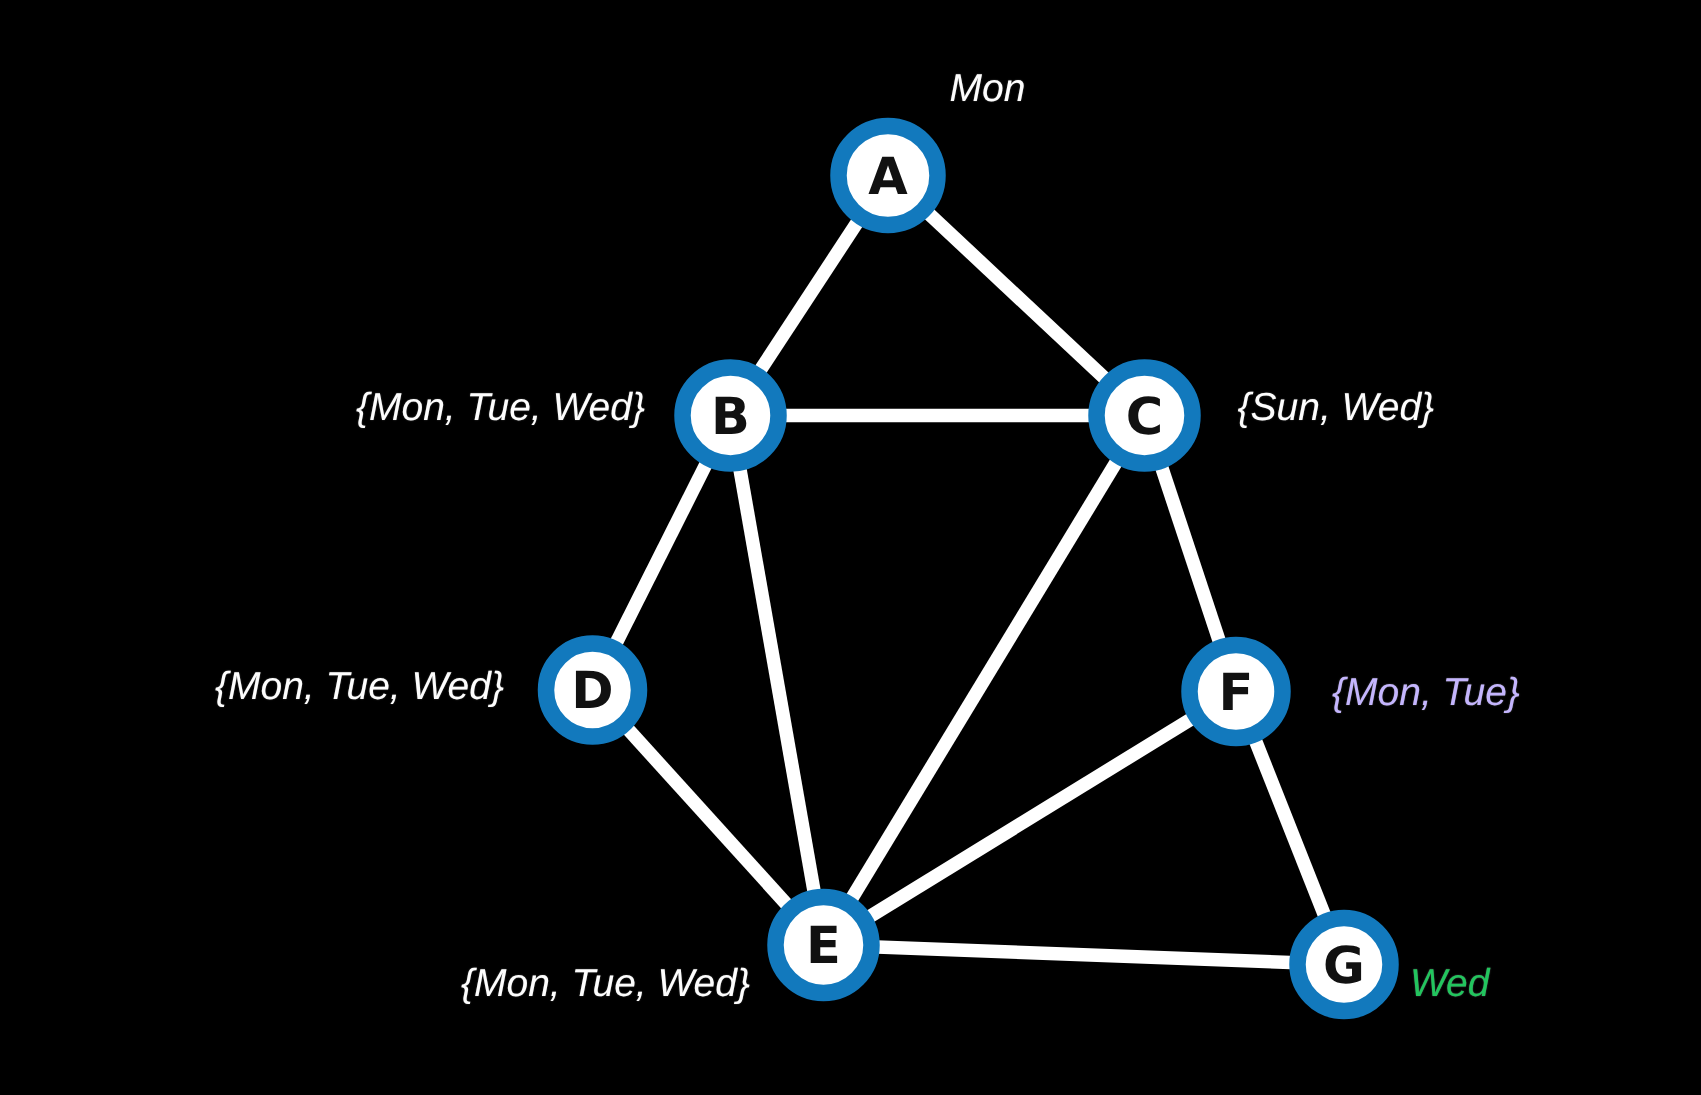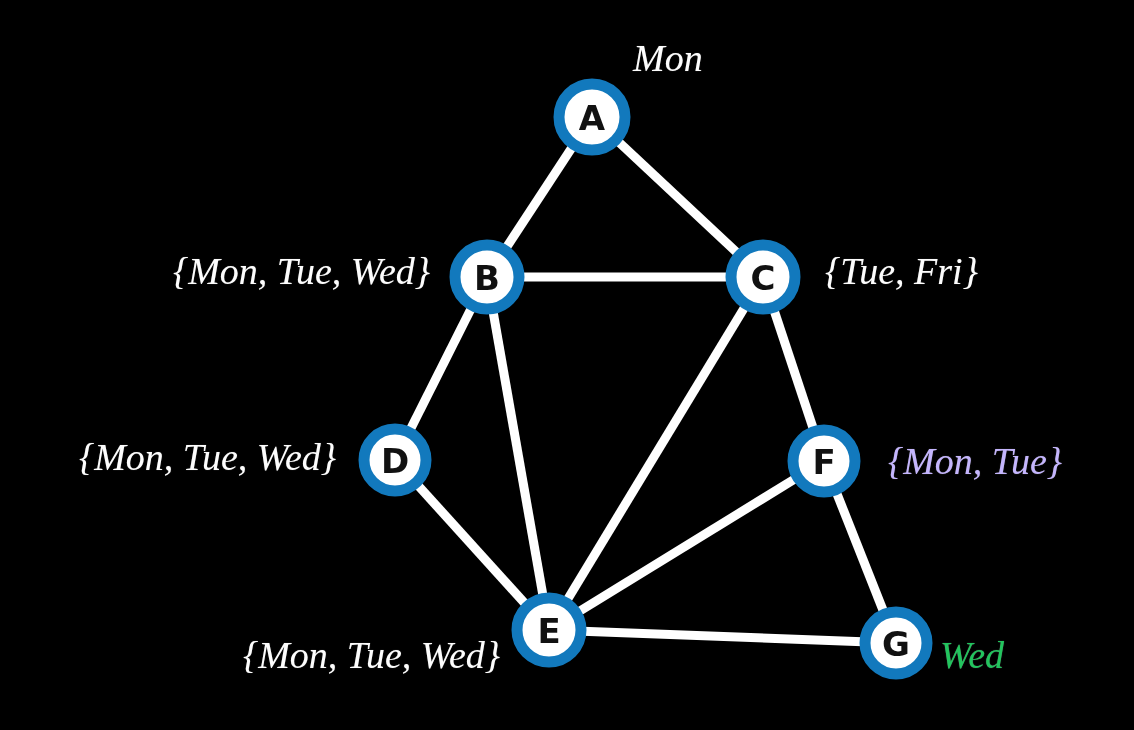--- a/index.html
+++ b/index.html
@@ -43,23 +43,23 @@
     font-family: "DejaVu Sans", "Liberation Sans", sans-serif;
     font-weight: bold;
     font-size: 34px;
     text-anchor: middle;
     dominant-baseline: central;
     letter-spacing: 0px;
   }
   .domain-label {
     position: absolute;
     color: #fdfdfd;
-    font-family: Liberation Serif, serif;
+    font-family: Liberation Sans, sans-serif;
     font-style: italic;
-    font-size: 38px;
+    font-size: 26px;
     line-height: 1;
     white-space: nowrap;
     text-shadow: 0 0 1px rgba(255,255,255,0.35);
   }
   .lbl-right { transform: translate(0, -50%); }
   .lbl-left  { transform: translate(-100%, -50%); }
 </style>
 </head>
 <body>
 
@@ -107,20 +107,20 @@
         <g>
           <circle cx="896" cy="643" r="31" class="node-ring" fill="#ffffff" stroke="#1279bd" stroke-width="11"></circle>
           <text x="896" y="644" class="node-letter" fill="#111111">G</text>
         </g>
       </g>
   </svg>
 
   <div id="labels-layer">
       <div class="domain-label lbl-right" style="left: 633px; top: 58px; color: rgb(253, 253, 253);">Mon</div>
       <div class="domain-label lbl-left" style="left: 430px; top: 271px; color: rgb(253, 253, 253);">{Mon, Tue, Wed}</div>
-      <div class="domain-label lbl-right" style="left: 825px; top: 271px; color: rgb(253, 253, 253);">{Tue, Fri}</div>
+      <div class="domain-label lbl-right" style="left: 825px; top: 271px; color: rgb(253, 253, 253);">{Sun, Wed}</div>
       <div class="domain-label lbl-left" style="left: 336px; top: 457px; color: rgb(253, 253, 253);">{Mon, Tue, Wed}</div>
       <div class="domain-label lbl-left" style="left: 500px; top: 655px; color: rgb(253, 253, 253);">{Mon, Tue, Wed}</div>
       <div class="domain-label lbl-right" style="left: 888px; top: 461px; color: #c4b5fd;">{Mon, Tue}</div>
       <div class="domain-label lbl-right" style="left: 940px; top: 655px; color: #22c55e;">Wed</div>
     </div>
 
 </div>
 
 </body></html>

